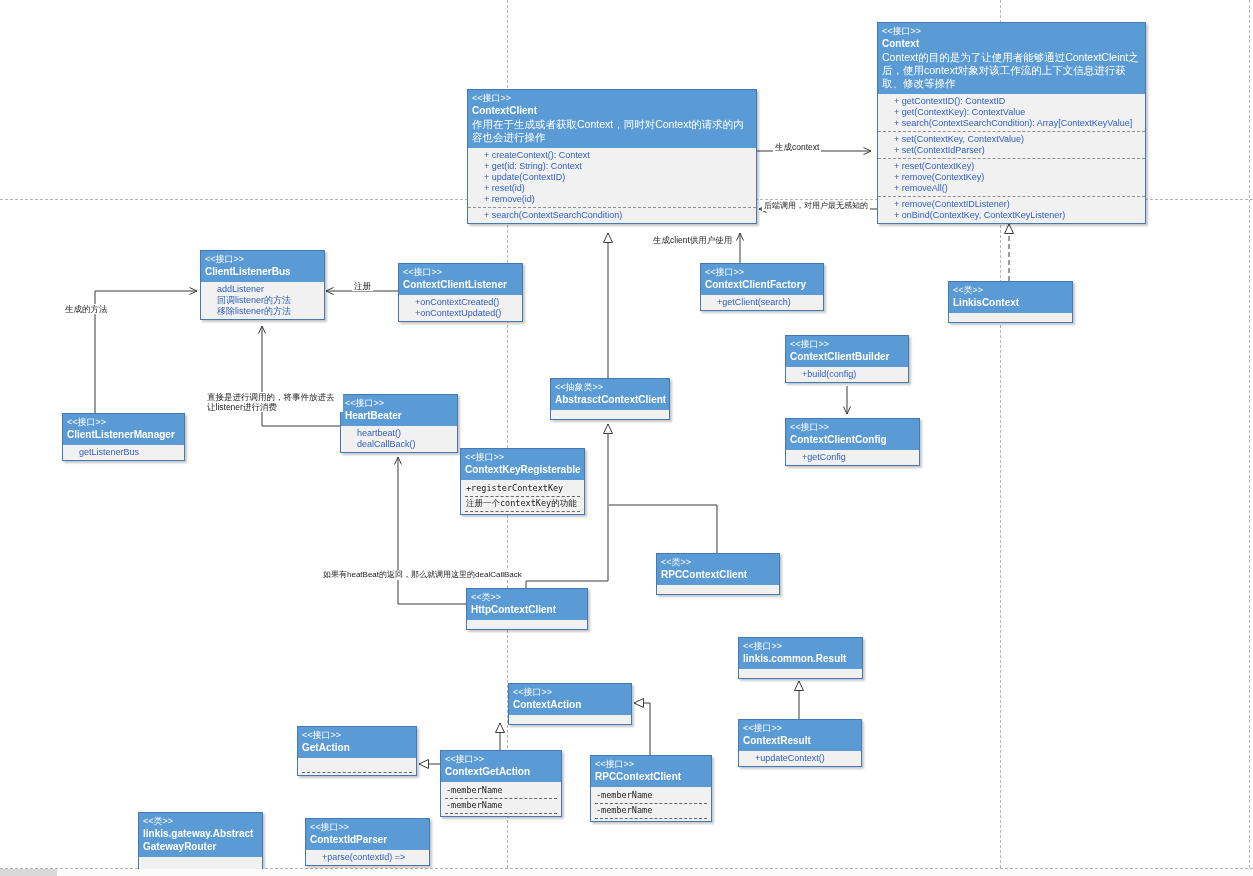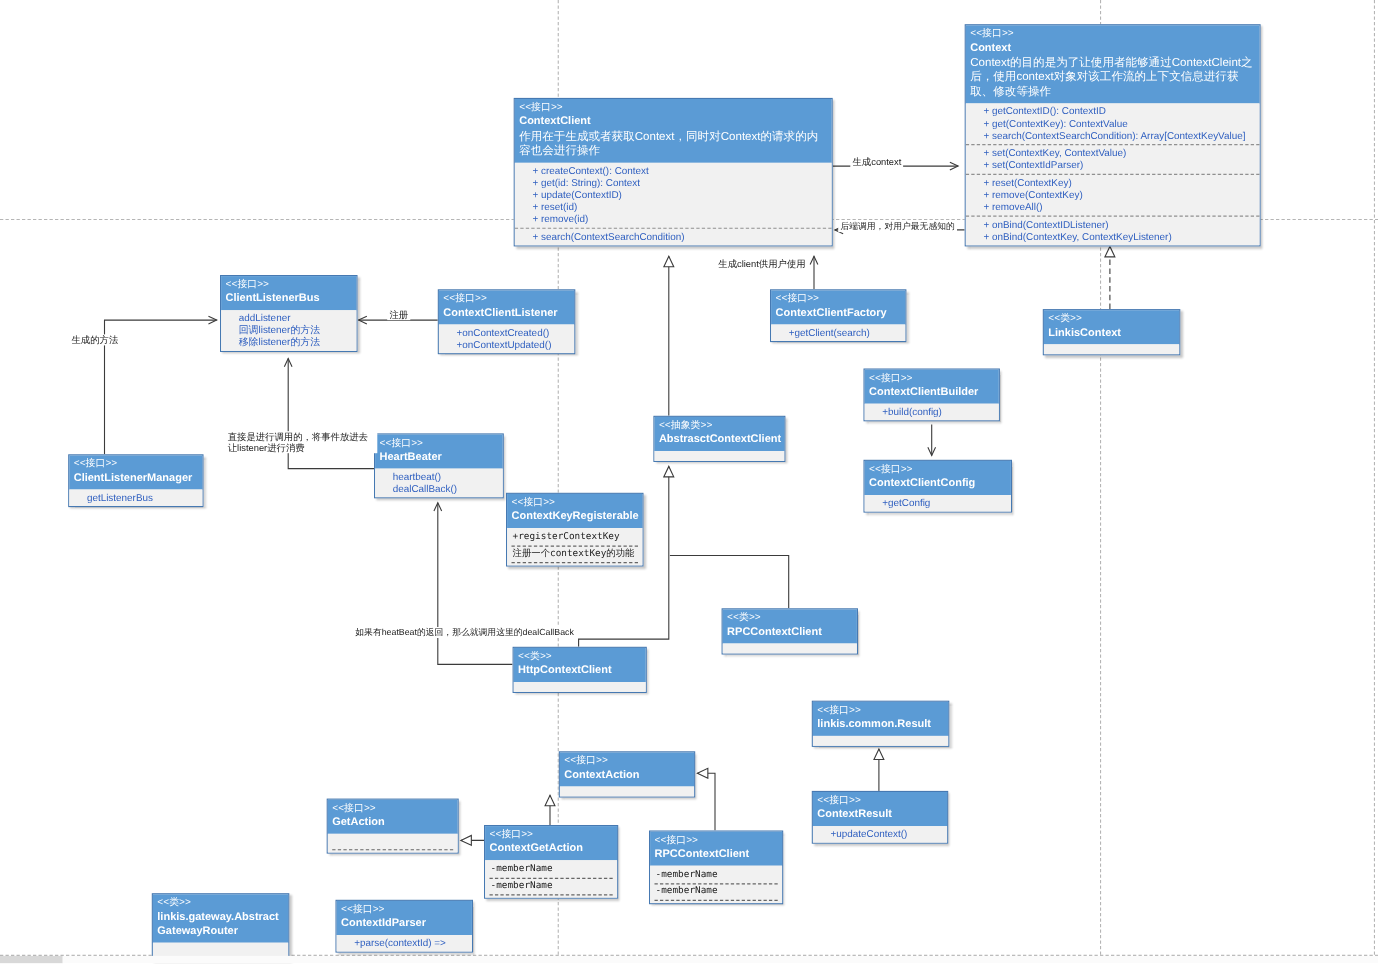--- a/index.html
+++ b/index.html
@@ -9,21 +9,21 @@
   }
   .guide{position:absolute;z-index:0;}
   .guide.v{top:0;height:868px;width:0;border-left:1px dashed var(--guide);}
   .guide.h{left:0;width:1253px;height:0;border-top:1px dashed var(--guide);}
   #edges{position:absolute;left:0;top:0;z-index:1;}
   .uml-box{
     position:absolute;z-index:2;background:var(--body);
     border:1px solid var(--bd);box-shadow:2px 2px 2px rgba(0,0,0,.22);
   }
   .uml-head{background:var(--hdr);color:var(--hdrTx);padding:3px 4px 4px;overflow:hidden;}
-  .uml-stereo{font-size:9px;line-height:11px;font-family:Liberation Mono, monospace;}
+  .uml-stereo{font-size:9px;line-height:11px;}
   .uml-name{font-size:10px;font-weight:bold;line-height:13px;white-space:nowrap;}
   .wrapname .uml-name{white-space:normal;word-break:break-all;}
   .uml-desc{font-size:10.5px;line-height:13px;margin-top:1px;}
   .uml-sec{background:var(--body);padding:2px 0;}
   .uml-sec + .uml-sec{border-top:1px dashed #909090;}
   .uml-row{
     font-size:9px;line-height:11px;min-height:9px;padding:0 16px;
     color:var(--meth);white-space:nowrap;overflow:hidden;
   }
   .uml-sec.dark .uml-row{
@@ -93,21 +93,21 @@
       <div class="uml-sec">
         <div class="uml-row">+ set(ContextKey, ContextValue)</div>
         <div class="uml-row">+ set(ContextIdParser)</div>
       </div>
       <div class="uml-sec">
         <div class="uml-row">+ reset(ContextKey)</div>
         <div class="uml-row">+ remove(ContextKey)</div>
         <div class="uml-row">+ removeAll()</div>
       </div>
       <div class="uml-sec">
-        <div class="uml-row">+ onBind(ContextIDListener)</div>
+        <div class="uml-row">+ remove(ContextIDListener)</div>
         <div class="uml-row">+ onBind(ContextKey, ContextKeyListener)</div>
       </div>
     </div>
     <div class="uml-box" style="left: 467px; top: 89px; width: 288px;">
       <div class="uml-head">
         <div class="uml-stereo">&lt;&lt;接口&gt;&gt;</div>
         <div class="uml-name">ContextClient</div>
         <div class="uml-desc">作用在于生成或者获取Context，同时对Context的请求的内容也会进行操作</div>
       </div>
       <div class="uml-sec">
@@ -188,21 +188,21 @@
     <div class="uml-box" style="left: 340px; top: 394px; width: 116px;">
       <div class="uml-head">
         <div class="uml-stereo">&lt;&lt;接口&gt;&gt;</div>
         <div class="uml-name">HeartBeater</div>
       </div>
       <div class="uml-sec">
         <div class="uml-row">heartbeat()</div>
         <div class="uml-row">dealCallBack()</div>
       </div>
     </div>
-    <div class="uml-box" style="left: 550px; top: 378px; width: 118px; margin-left: 44px;">
+    <div class="uml-box" style="left: 550px; top: 378px; width: 118px;">
       <div class="uml-head">
         <div class="uml-stereo">&lt;&lt;抽象类&gt;&gt;</div>
         <div class="uml-name">AbstrasctContextClient</div>
       </div>
       <div class="uml-empty"></div>
     </div>
     <div class="uml-box" style="left: 460px; top: 448px; width: 123px;">
       <div class="uml-head">
         <div class="uml-stereo">&lt;&lt;接口&gt;&gt;</div>
         <div class="uml-name">ContextKeyRegisterable</div>

